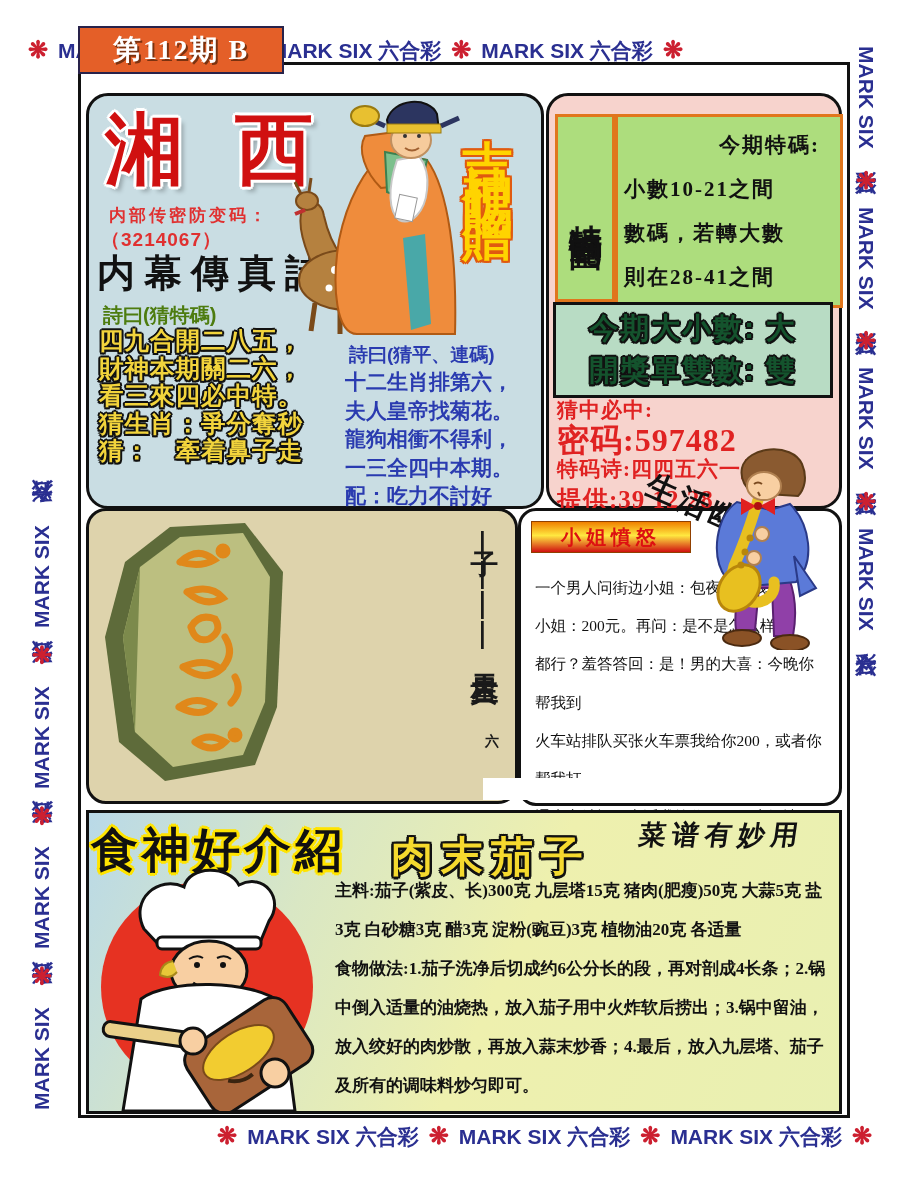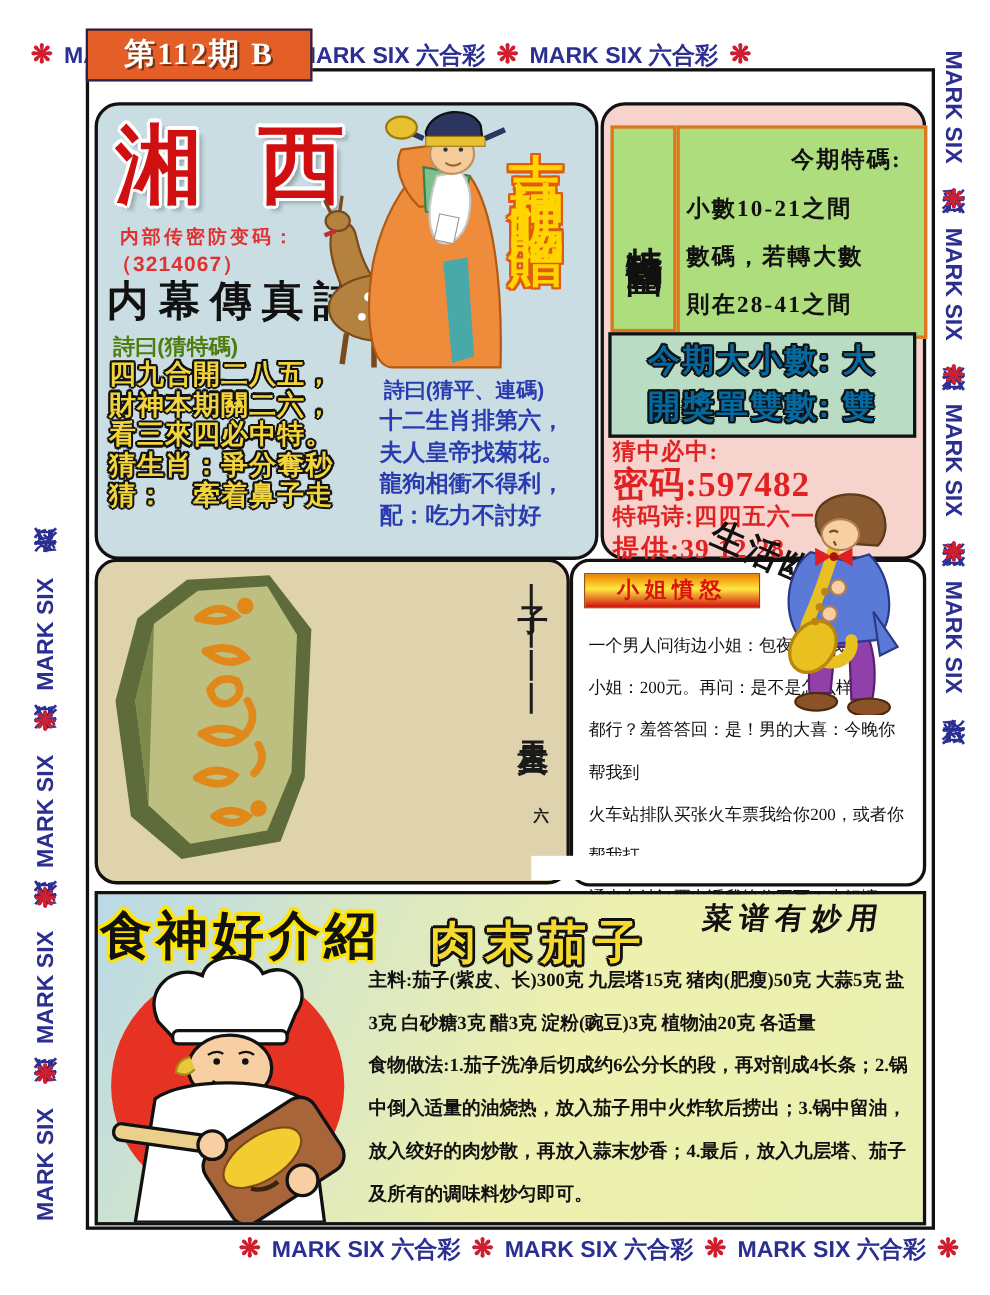--- a/index.html
+++ b/index.html
@@ -47,21 +47,21 @@
 
   
   #box-special{left:546px;top:93px;width:290px;height:410px;border-radius:22px;background:#f7d3cd;}
   .greenbox{position:absolute;background:#addd7d;border:3px solid #e0761c;}
   #range-title-box{left:6px;top:18px;width:54px;height:182px;display:flex;align-items:center;justify-content:center;}
   #range-title{writing-mode:vertical-rl;text-orientation:mixed;font-size:33px;font-weight:900;color:#111;letter-spacing:5px;}
   #range-text-box{left:66px;top:18px;width:212px;height:182px;padding:6px 4px 0 6px;}
   .range-line{font-size:21px;font-weight:700;color:#111;line-height:44px;letter-spacing:2px;font-family:"Liberation Serif",serif;}
   .range-line.first{text-align:right;padding-right:16px;}
   #size-parity-box{left:4px;top:206px;width:274px;height:88px;background:#b8dcc4;border:3px solid #111;text-align:center;padding-top:2px;}
-  .sp-line{font-size:29px;font-weight:900;color:#0369a1;line-height:42px;letter-spacing:2px;
+  .sp-line{font-size:29px;font-weight:900;color:#14532d;line-height:42px;letter-spacing:2px;
     text-shadow:2px 0 #111,-2px 0 #111,0 2px #111,0 -2px #111,1.5px 1.5px #111,-1.5px -1.5px #111,1.5px -1.5px #111,-1.5px 1.5px #111;}
   #must-lines{left:8px;top:300px;color:#e02222;font-weight:700;font-family:"Liberation Serif",serif;}
   .must-line{line-height:29.5px;letter-spacing:1px;}
   .must-line.n1{font-size:21px;}
   .must-line.n2{font-size:32px;}
   .must-line.n3{font-size:21px;}
   .must-line.n4{font-size:25px;}
 
   
   #box-stone{left:86px;top:508px;width:426px;height:290px;border-radius:20px;background:#ded3ac;}
@@ -157,20 +157,21 @@
       <div>財神本期關二六，</div>
       <div>看三來四必中特。</div>
       <div>猜生肖：爭分奪秒</div>
       <div>猜：　牽着鼻子走</div>
     </div>
     <div class="abs" id="blue-hint">詩曰(猜平、連碼)</div>
     <div class="abs" id="blue-lines">
       <div>十二生肖排第六，</div>
       <div>夫人皇帝找菊花。</div>
       <div>龍狗相衝不得利，</div>
+      <div>一三全四中本期。</div>
       <div>配：吃力不討好</div>
     </div>
   </div>
 
   <div class="panel" id="box-special">
     <div class="greenbox" id="range-title-box">
       <div id="range-title">特碼範圍</div>
     </div>
     <div class="greenbox" id="range-text-box">
       <div class="range-line first">今期特碼:</div>

